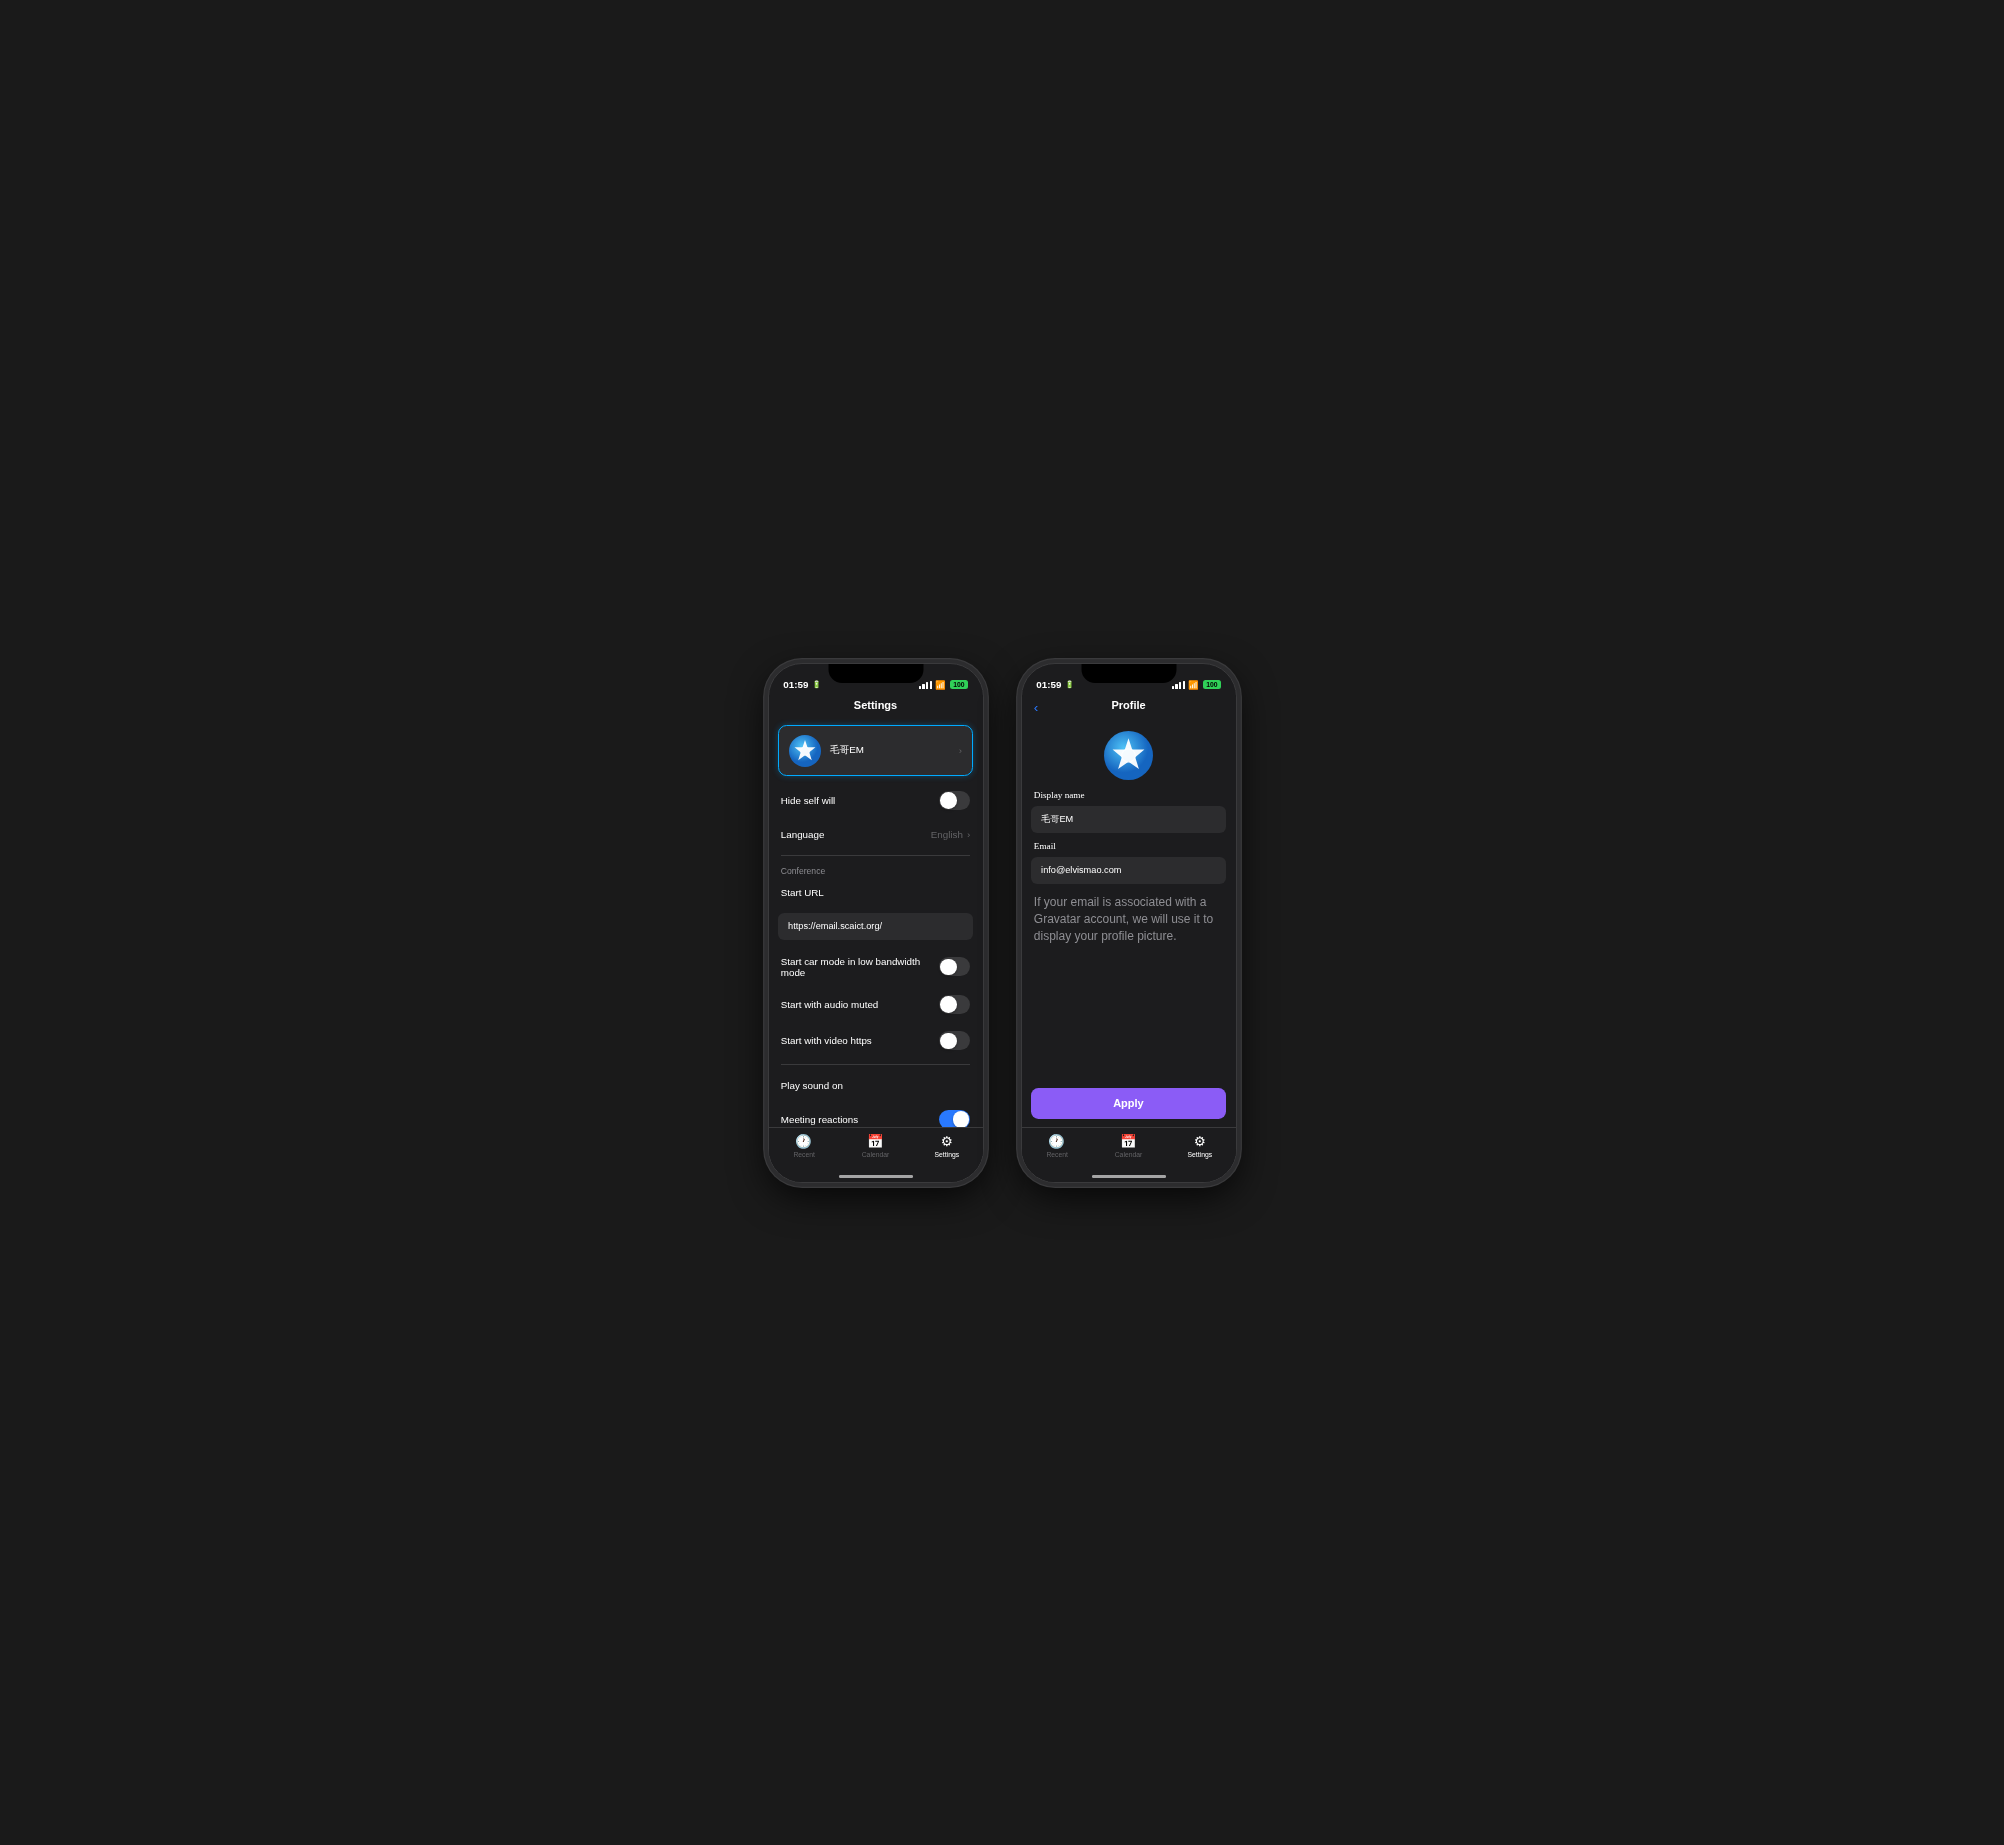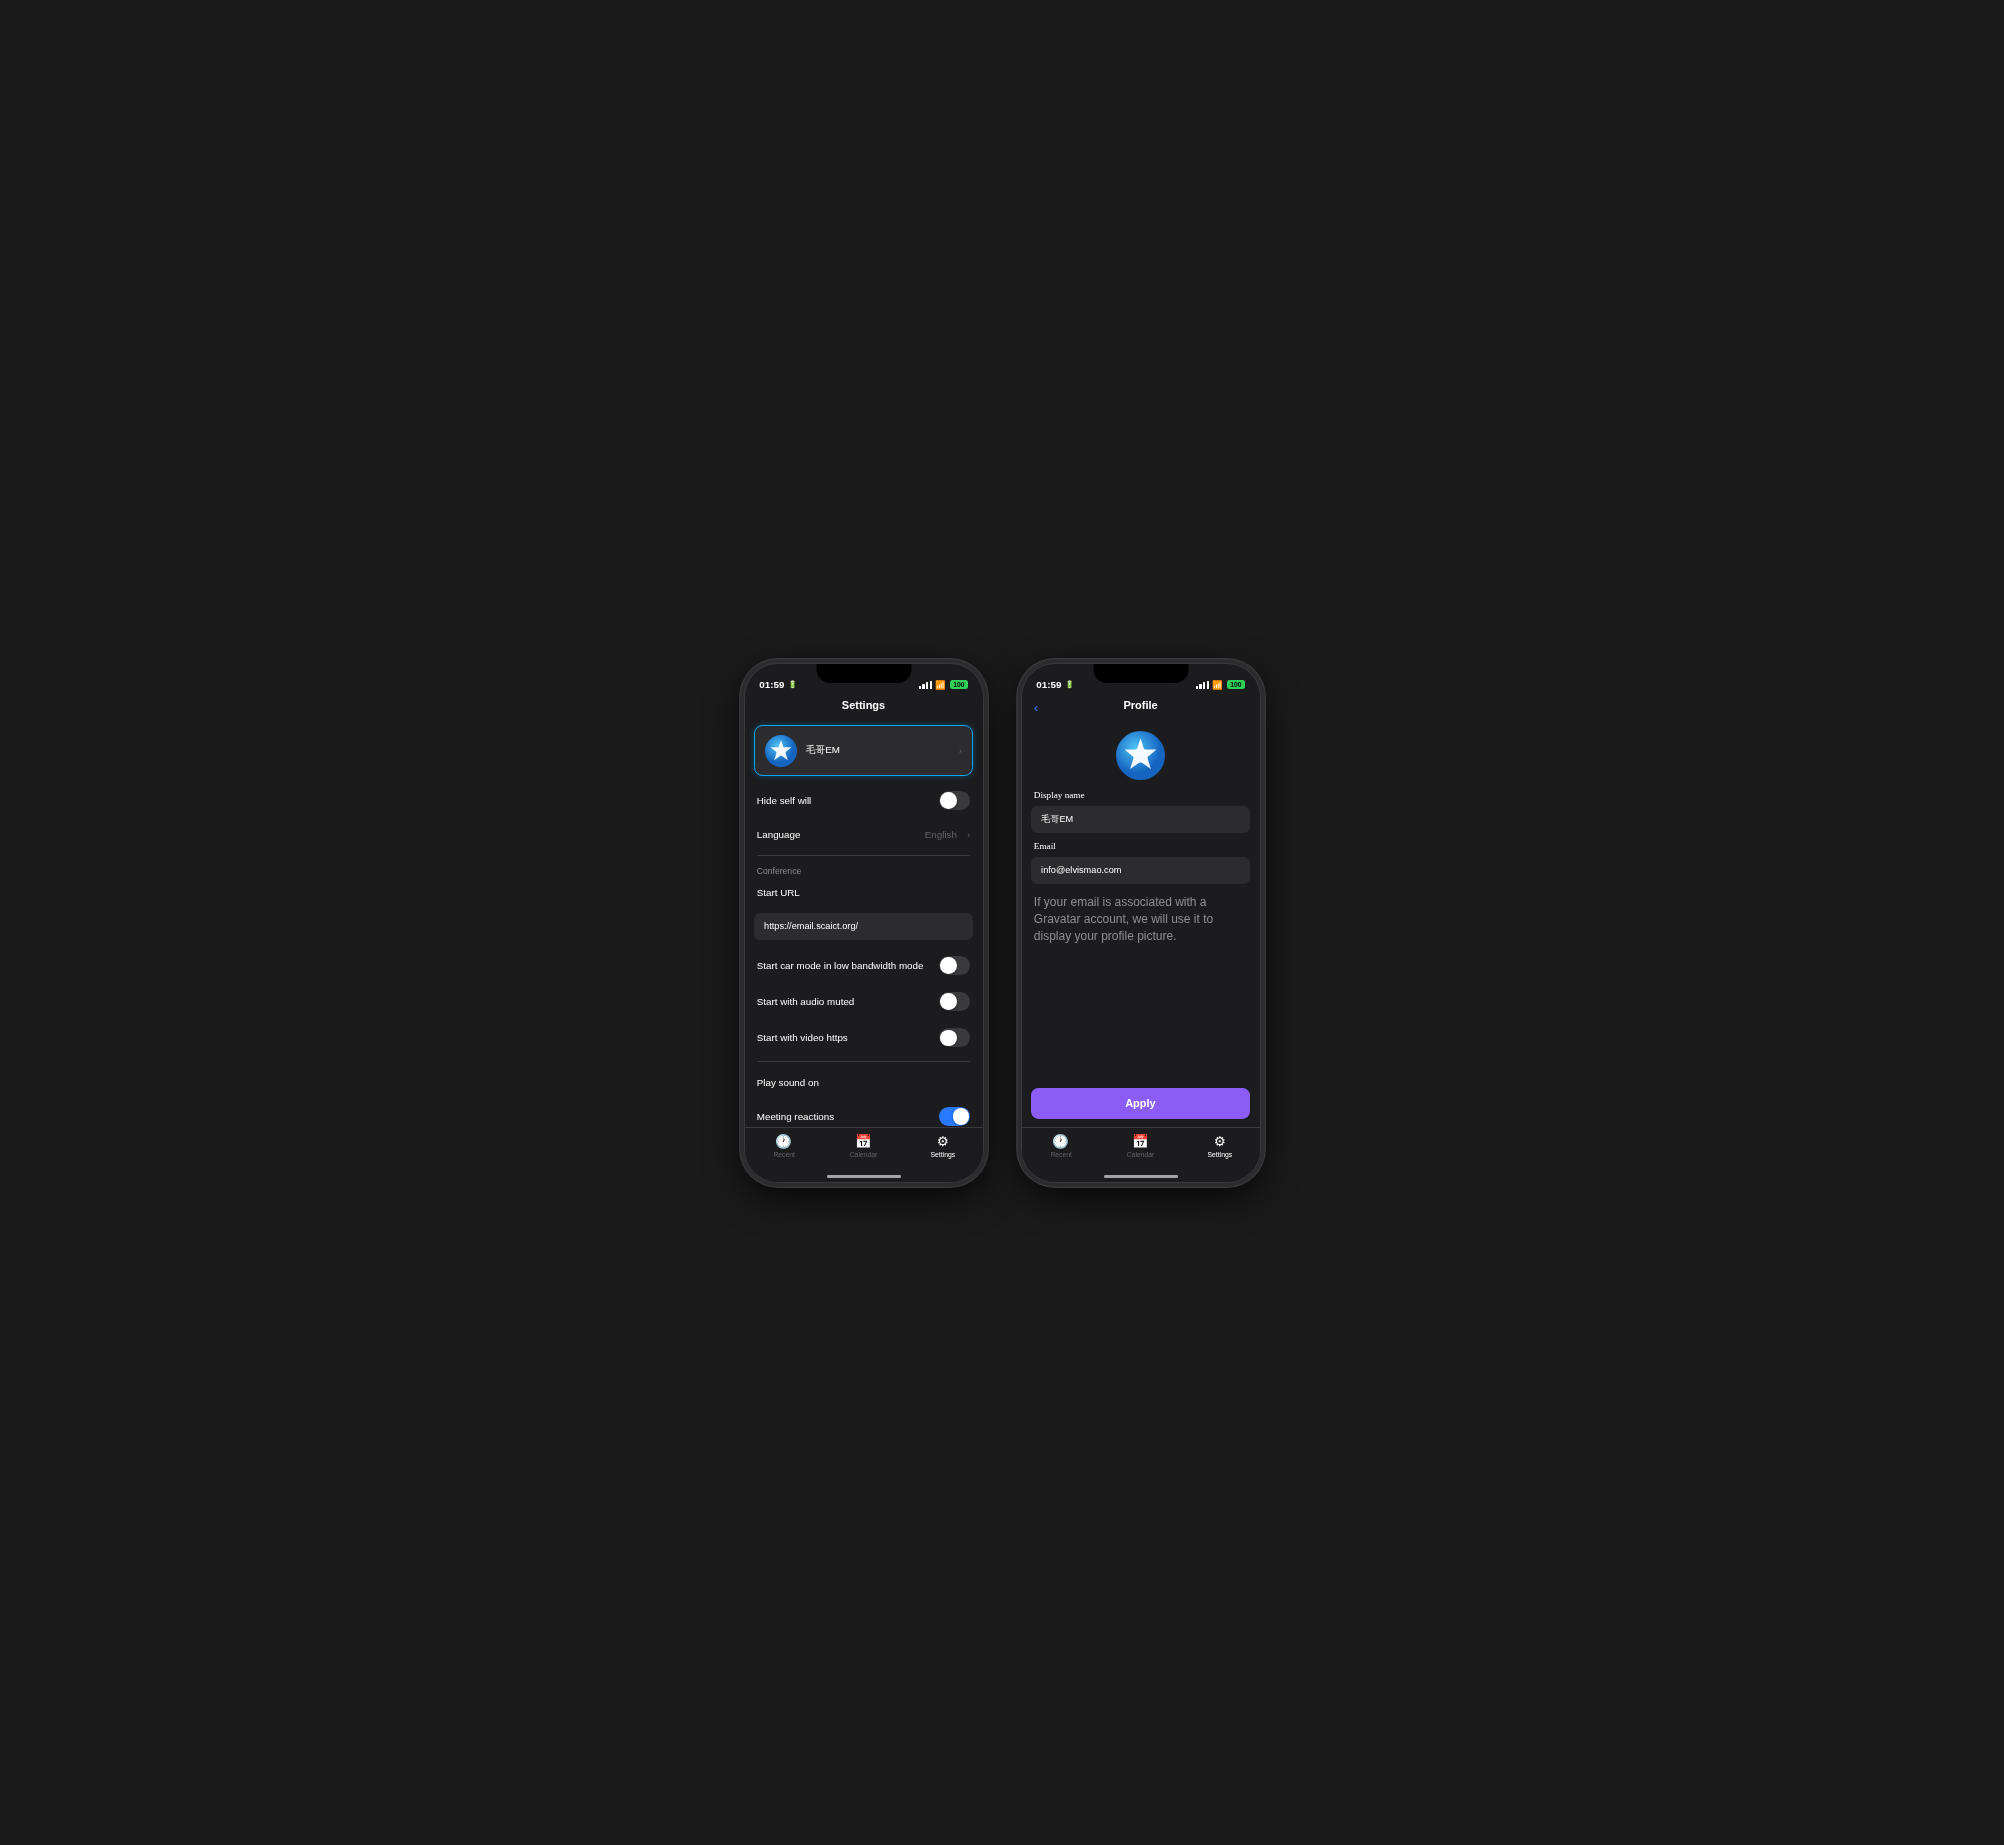--- a/index.html
+++ b/index.html
@@ -9,21 +9,21 @@
       justify-content: center;
       align-items: center;
       min-height: 100vh;
       gap: 37px;
       padding: 24.6px;
       font-family: -apple-system, BlinkMacSystemFont, 'SF Pro Display', 'Helvetica Neue', sans-serif;
     }
 
     
     .phone {
-      width: 240px;
+      width: 216px;
       height: 520px;
       background: #1c1c1e;
       border-radius: 34px;
       position: relative;
       border: 1.2px solid #3a3a3c;
       box-shadow:
         0 0 0 3.7px #2c2c2e,
         0 0 0 4.9px #3a3a3c,
         0 12.3px 37px rgba(0,0,0,0.8);
       overflow: hidden;
@@ -197,21 +197,21 @@
       min-height: 32px;
     }
     .row-label {
       flex: 1;
       font-size: 9.8px;
       color: #fff;
     }
     .row-value {
       font-size: 9.8px;
       color: #636366;
-      margin-right: 10px;
+      margin-right: 4px;
     }
 
     
     .toggle {
       width: 31px;
       height: 19px;
       border-radius: 9.8px;
       position: relative;
       cursor: pointer;
       flex-shrink: 0;

